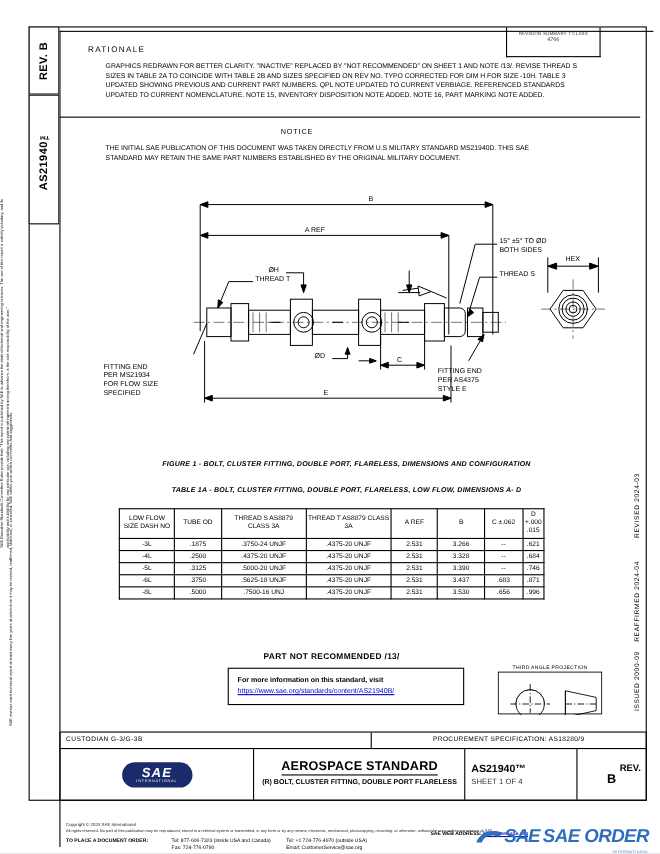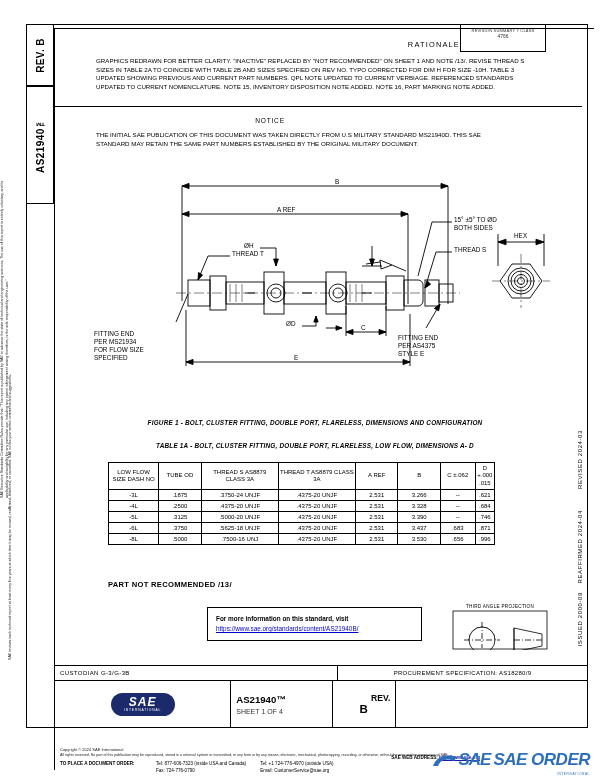--- a/index.html
+++ b/index.html
@@ -72,21 +72,21 @@
     color: #000;
     white-space: nowrap;
   }
   #rn-1 { right: 17px; top: 430px; }
   #rn-2 { right: 17px; top: 510px; }
   #rn-3 { right: 17px; top: 592px; }
 
   
   #rationale-hdr {
     position: absolute; left: 80px; top: 40px; width: 380px;
-    text-align: right; font-size: 7.4px; letter-spacing: 1.2px;
+    text-align: left; font-size: 7.4px; letter-spacing: 1.2px;
   }
   #revsum-box {
     position: absolute; left: 460px; top: 25px;
     width: 86px; height: 27px;
     border-left: 1.2px solid #000; border-right: 1.2px solid #000;
     border-bottom: 1.2px solid #000;
     text-align: center; padding-top: 3px;
   }
   #revsum-box .l1 { font-size: 4px; letter-spacing: .2px; color:#333; }
   #revsum-box .l2 { font-size: 5px; color:#333; }
@@ -142,22 +142,22 @@
   table.dim thead th {
     height: auto; padding: 2px 1px; font-weight: normal;
     line-height: 7.4px;
   }
   .col-a { width: 13%; } .col-b { width: 11%; }
   .col-c { width: 20%; } .col-d { width: 20%; }
   .col-e { width: 11%; } .col-f { width: 11%; }
   .col-g { width: 9%; }  .col-h { width: 10%; }
 
   #not-recommended {
-    position: absolute; left: 108px; top: 580px; width: 387px;
-    font-size: 7.6px; font-weight: bold;
+    position: absolute; left: 108px; top: 592px; width: 387px;
+    text-align: center; font-size: 7.6px; font-weight: bold;
     letter-spacing: .3px;
   }
 
   
   #info-box {
     position: absolute; left: 207px; top: 607px;
     width: 215px; padding: 6px 8px;
     border: 1.4px solid #000; background: #fff;
     font-size: 6.4px; line-height: 10px;
   }
@@ -513,20 +513,26 @@
       <div class="tb-cell c1">CUSTODIAN  G-3/G-3B</div>
       <div class="tb-cell c2">PROCUREMENT SPECIFICATION: AS18280/9</div>
     </div>
     <div class="tb-row" id="row-main">
       <div class="tb-cell c1">
         <div id="sae-logo">
           <div class="big">SAE</div>
           <div class="small">INTERNATIONAL</div>
         </div>
       </div>
+      <div class="tb-cell c2">
+        <div id="as-title">AEROSPACE STANDARD</div>
+        <div id="as-sub">(R) BOLT, CLUSTER FITTING,
+DOUBLE PORT
+FLARELESS</div>
+      </div>
       <div class="tb-cell c3">
         <div id="doc-no">AS21940™</div>
         <div id="doc-sheet">SHEET 1 OF 4</div>
       </div>
       <div class="tb-cell c4">
         <div id="rev-lbl">REV.</div>
         <div id="rev-val">B</div>
       </div>
     </div>
   </div>

